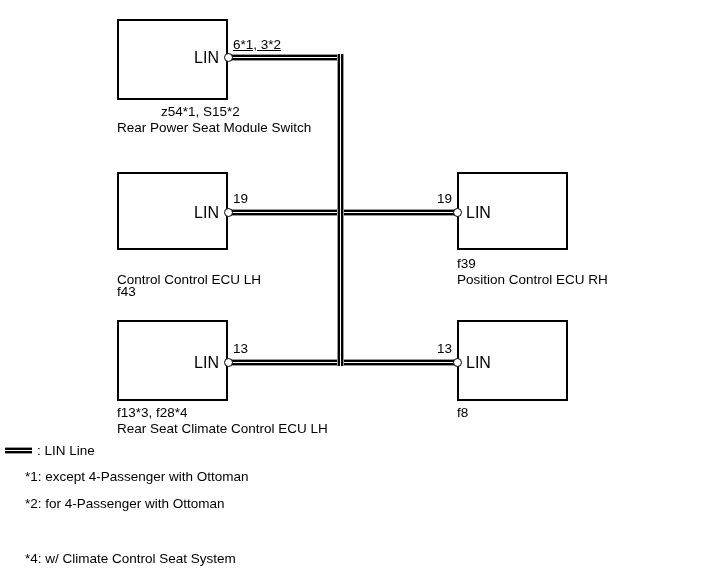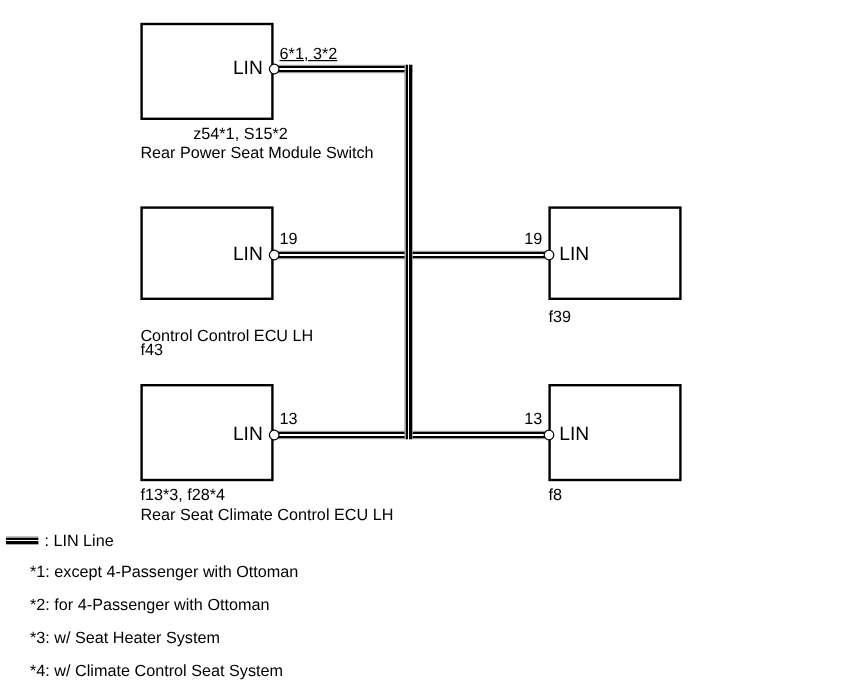--- a/index.html
+++ b/index.html
@@ -85,35 +85,35 @@
   <div class="dot" style="left:223.5px; top:208px;"></div>
   <div class="lbl" style="left:233px; top:191px;">19</div>
   <div class="lbl caption" style="left:117px; top:256px;margin-top:28px;">f43</div>
   <div class="lbl caption" style="left:117px; top:272px;">Control Control ECU LH</div>
 
   <div class="box" style="left:457px; top:172px; width:111px; height:78px;"></div>
   <div class="lbl port" style="left:466px; top:205px;">LIN</div>
   <div class="dot" style="left:452.5px; top:208px;"></div>
   <div class="lbl tr" style="left:419px; top:191px; width:33px;">19</div>
   <div class="lbl caption" style="left:457px; top:256px;">f39</div>
+  <div class="lbl caption" style="left:457px; top:272px;">Position Control ECU RH</div>
 
   <div class="box" style="left:117px; top:320px; width:111px; height:81px;"></div>
   <div class="lbl port tr" style="left:177px; top:355px; width:42px;">LIN</div>
   <div class="dot" style="left:223.5px; top:358px;"></div>
   <div class="lbl" style="left:233px; top:341px;">13</div>
   <div class="lbl caption" style="left:117px; top:405px;">f13*3, f28*4</div>
   <div class="lbl caption" style="left:117px; top:421px;">Rear Seat Climate Control ECU LH</div>
 
   <div class="box" style="left:457px; top:320px; width:111px; height:81px;"></div>
   <div class="lbl port" style="left:466px; top:355px;">LIN</div>
   <div class="dot" style="left:452.5px; top:358px;"></div>
   <div class="lbl tr" style="left:419px; top:341px; width:33px;">13</div>
   <div class="lbl caption" style="left:457px; top:405px;">f8</div>
 
   <div class="wire-h" style="left:5px; top:447px; width:27px;"></div>
   <div class="lbl" style="left:37px; top:443px;">: LIN Line</div>
 
   <div class="note" style="left:25px; top:469px;">*1: except 4-Passenger with Ottoman</div>
   <div class="note" style="left:25px; top:496px;">*2: for 4-Passenger with Ottoman</div>
-  <div class="note" style="left:25px; top:524px;">*3: w/ Seat Heater System</div>
   <div class="note" style="left:25px; top:551px;">*4: w/ Climate Control Seat System</div>
 
 </div>
 
 </body></html>

